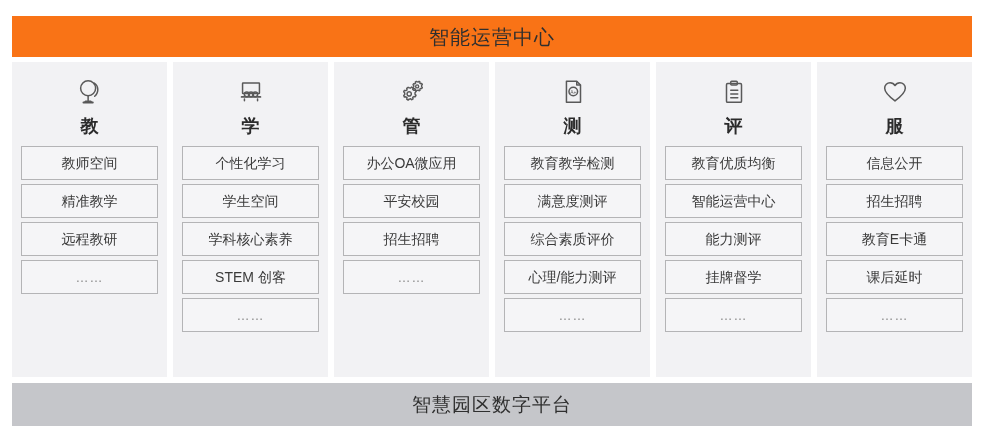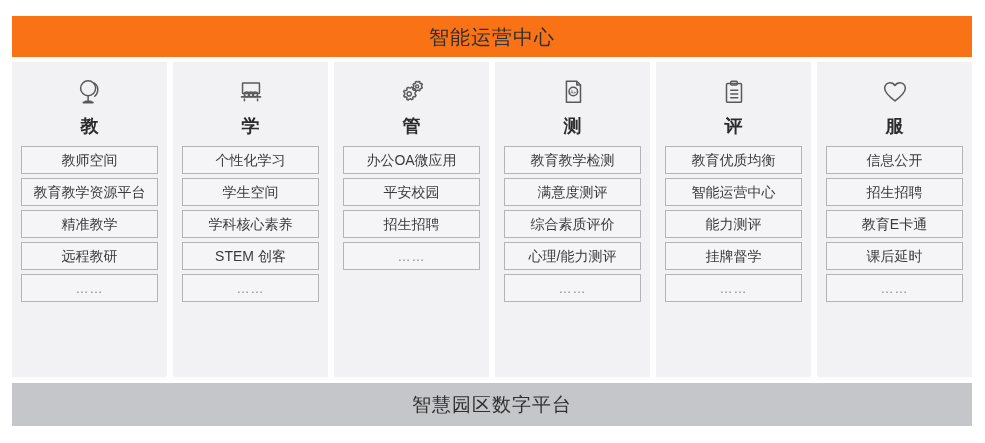--- a/index.html
+++ b/index.html
@@ -74,21 +74,21 @@
     line-height: 22px;
     font-weight: 700;
     color: #2b2b2b;
   }
   .item-list {
     display: flex;
     flex-direction: column;
     gap: 4px;
   }
   .item {
-    height: 28px;
+    height: 34px;
     box-sizing: border-box;
     border: 1px solid #b4b4b6;
     background: #f5f5f7;
     display: flex;
     align-items: center;
     justify-content: center;
     font-size: 14px;
     line-height: 1;
     color: #3a3a3a;
     white-space: nowrap;
@@ -134,21 +134,20 @@
           <circle cx="14" cy="12" r="8"></circle>
           <path d="M20.5 6.5 C25 9 26 16 21 20.5" stroke-linecap="round"></path>
           <path d="M14 20 V25" stroke-linecap="round"></path>
           <path d="M9 27.2 H19" stroke-linecap="round" stroke-width="2"></path>
           <path d="M11 25 H17 L19 27.2 H9 Z" fill="#595959" stroke="none"></path>
         </svg>
       </div>
       <div class="col-title">教</div>
       <div class="item-list">
         <div class="item">教师空间</div>
-        <div class="item">教育教学资源平台</div>
         <div class="item">精准教学</div>
         <div class="item">远程教研</div>
         <div class="item ellipsis">……</div>
       </div>
     </div>
 
     <div class="column-card">
       <div class="col-icon">
         <svg width="30" height="30" viewBox="0 0 32 32" fill="none" stroke="#595959" stroke-width="1.6">
           <rect x="7" y="6.5" width="18" height="11" rx="0.5"></rect>

